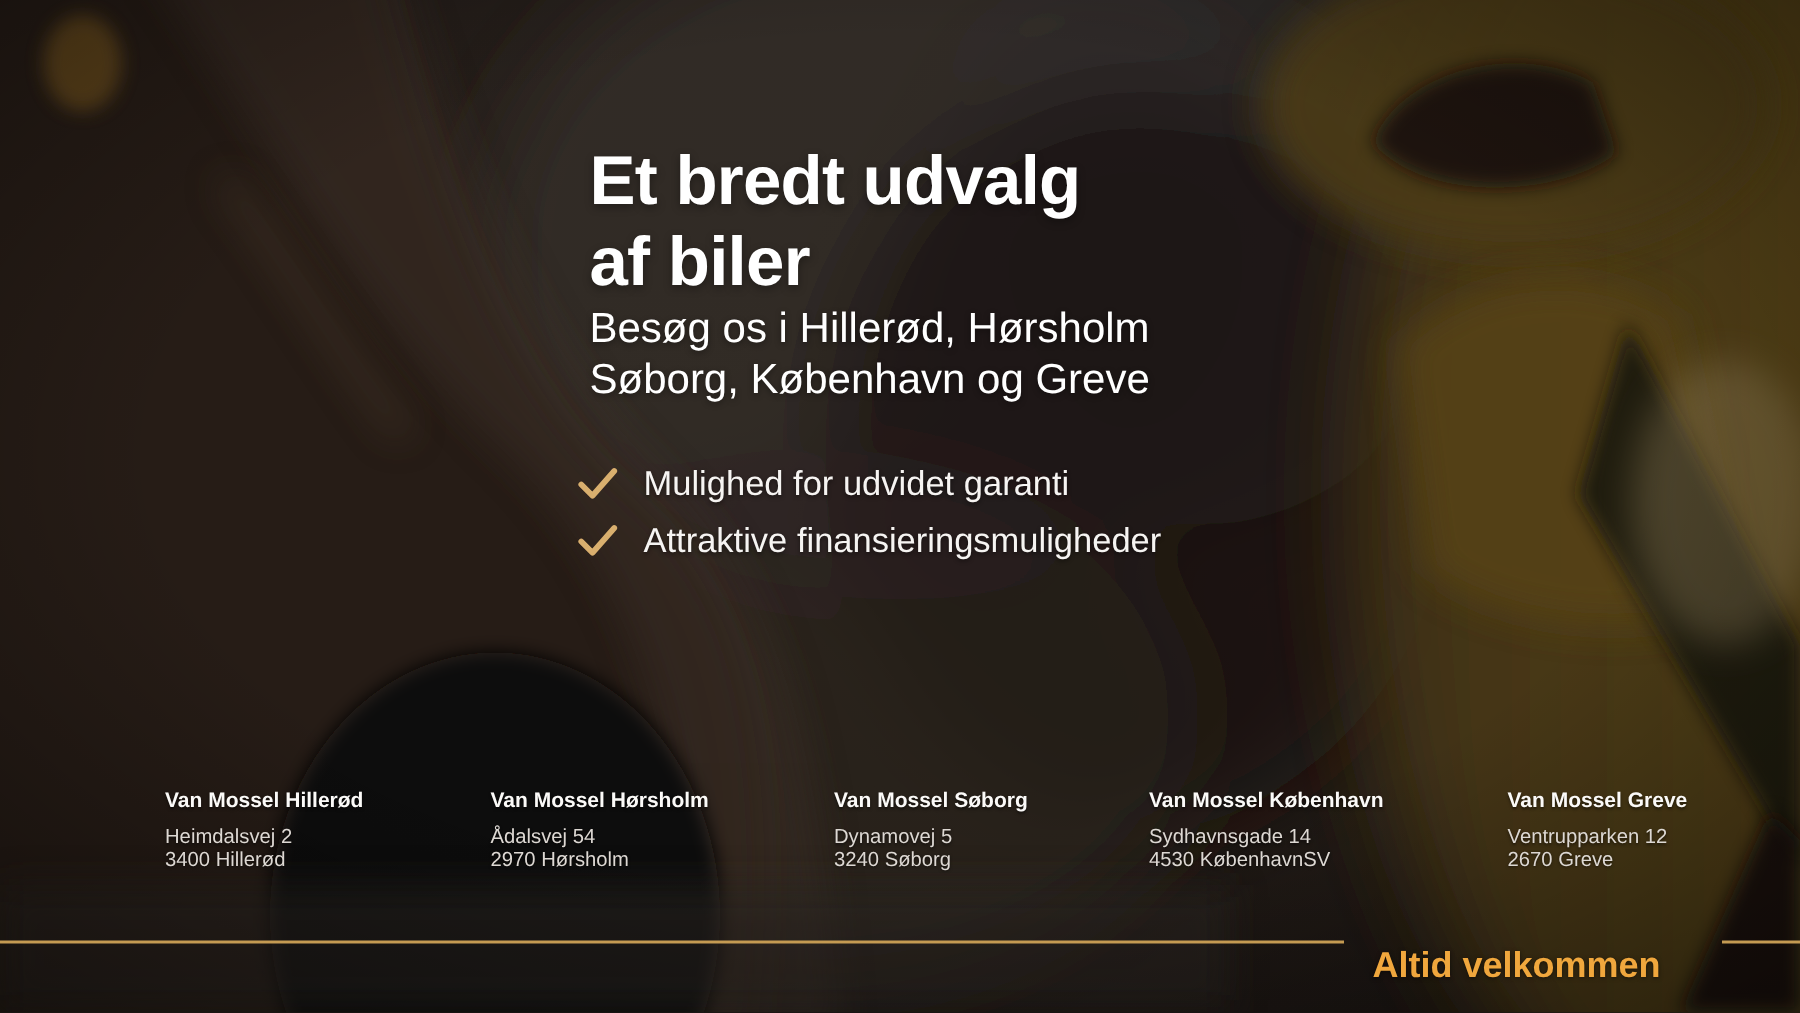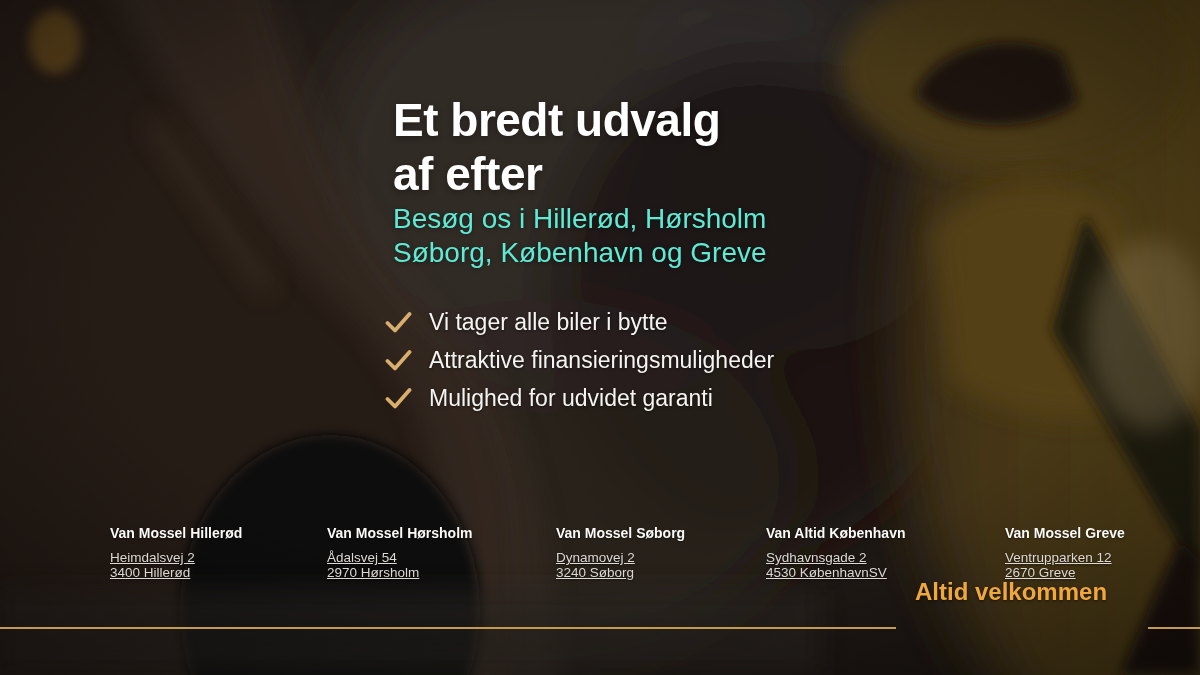--- a/index.html
+++ b/index.html
@@ -11,49 +11,48 @@
   .bg{position:absolute;inset:0;z-index:0;}
   .content{position:absolute;inset:0;z-index:2;}
 
   .heading{
     position:absolute;left:393px;top:62px;
     color:#ffffff;font-size:46px;font-weight:700;line-height:54px;
     letter-spacing:-0.5px;text-shadow:0 2px 6px rgba(0,0,0,.35);
   }
   .subtitle{
     position:absolute;left:393px;top:202px;
-    color:#5eead4;font-size:28px;font-weight:400;line-height:34px;
+    color:#ffffff;font-size:28px;font-weight:400;line-height:34px;
     text-shadow:0 1px 4px rgba(0,0,0,.4);
   }
   .checklist{position:absolute;left:385px;top:303px;}
   .check-row{display:flex;align-items:center;height:38px;}
   .check-row svg{flex:0 0 auto;margin-right:17px;}
   .check-label{
     color:#f6f4f2;font-size:23px;line-height:23px;
     text-shadow:0 1px 3px rgba(0,0,0,.45);
   }
 
   .locations{position:absolute;top:526px;left:0;width:1200px;height:60px;}
   .location{position:absolute;top:0;}
   .loc-1{left:110px;} .loc-2{left:327px;} .loc-3{left:556px;} .loc-4{left:766px;} .loc-5{left:1005px;}
   .loc-name{
     color:#fbfaf8;font-size:14px;font-weight:700;line-height:15px;
     margin-bottom:10px;text-shadow:0 1px 2px rgba(0,0,0,.5);
   }
   .loc-addr{
     color:#ddd8d3;font-size:13.5px;line-height:14.5px;font-weight:400;
     text-shadow:0 1px 2px rgba(0,0,0,.5);
-    text-decoration:underline;
   }
 
   .rule{position:absolute;height:2px;background:#c49a52;top:627px;}
   .rule-left{left:0;width:896px;}
   .rule-right{left:1148px;width:52px;}
   .tagline{
-    position:absolute;left:915px;top:578px;width:222px;
+    position:absolute;left:915px;top:630px;width:222px;
     color:#f0a73d;font-size:24px;font-weight:700;line-height:28px;
     text-shadow:0 1px 3px rgba(0,0,0,.5);white-space:nowrap;
   }
 </style>
 </head>
 <body>
 
 <div class="slide">
 
   <svg class="bg" width="1200" height="675" viewBox="0 0 1200 675" aria-hidden="true">
@@ -112,46 +111,40 @@
 
     <rect x="0" y="590" width="820" height="85" fill="#2c2520" opacity="0.55" filter="url(#b12)"></rect>
 
     <rect width="1200" height="675" fill="url(#vig)"></rect>
   </svg>
 
   <div class="content">
 
     <h1 class="heading">
       <span>Et bredt udvalg</span><br>
-      <span>af efter</span>
+      <span>af biler</span>
     </h1>
 
     <div class="subtitle">
       <span>Besøg os i Hillerød, Hørsholm</span><br>
       <span>Søborg, København og Greve</span>
     </div>
 
     <div class="checklist">
       <div class="check-row">
         <svg width="27" height="23" viewBox="0 0 27 23">
           <polyline points="2.5,12 10,19.5 24.5,3" fill="none" stroke="#d9af6e" stroke-width="3.8" stroke-linecap="round" stroke-linejoin="round"></polyline>
         </svg>
-        <span class="check-label">Vi tager alle biler i bytte</span>
+        <span class="check-label">Mulighed for udvidet garanti</span>
       </div>
       <div class="check-row">
         <svg width="27" height="23" viewBox="0 0 27 23">
           <polyline points="2.5,12 10,19.5 24.5,3" fill="none" stroke="#d9af6e" stroke-width="3.8" stroke-linecap="round" stroke-linejoin="round"></polyline>
         </svg>
         <span class="check-label">Attraktive finansieringsmuligheder</span>
-      </div>
-      <div class="check-row">
-        <svg width="27" height="23" viewBox="0 0 27 23">
-          <polyline points="2.5,12 10,19.5 24.5,3" fill="none" stroke="#d9af6e" stroke-width="3.8" stroke-linecap="round" stroke-linejoin="round"></polyline>
-        </svg>
-        <span class="check-label">Mulighed for udvidet garanti</span>
       </div>
     </div>
 
     <div class="locations">
       <div class="location loc-1">
         <div class="loc-name">Van Mossel Hillerød</div>
         <div class="loc-addr">
           <span>Heimdalsvej 2</span><br>
           <span>3400 Hillerød</span>
         </div>
@@ -159,28 +152,28 @@
       <div class="location loc-2">
         <div class="loc-name">Van Mossel Hørsholm</div>
         <div class="loc-addr">
           <span>Ådalsvej 54</span><br>
           <span>2970 Hørsholm</span>
         </div>
       </div>
       <div class="location loc-3">
         <div class="loc-name">Van Mossel Søborg</div>
         <div class="loc-addr">
-          <span>Dynamovej 2</span><br>
+          <span>Dynamovej 5</span><br>
           <span>3240 Søborg</span>
         </div>
       </div>
       <div class="location loc-4">
-        <div class="loc-name">Van Altid København</div>
+        <div class="loc-name">Van Mossel København</div>
         <div class="loc-addr">
-          <span>Sydhavnsgade 2</span><br>
+          <span>Sydhavnsgade 14</span><br>
           <span>4530 KøbenhavnSV</span>
         </div>
       </div>
       <div class="location loc-5">
         <div class="loc-name">Van Mossel Greve</div>
         <div class="loc-addr">
           <span>Ventrupparken 12</span><br>
           <span>2670 Greve</span>
         </div>
       </div>

